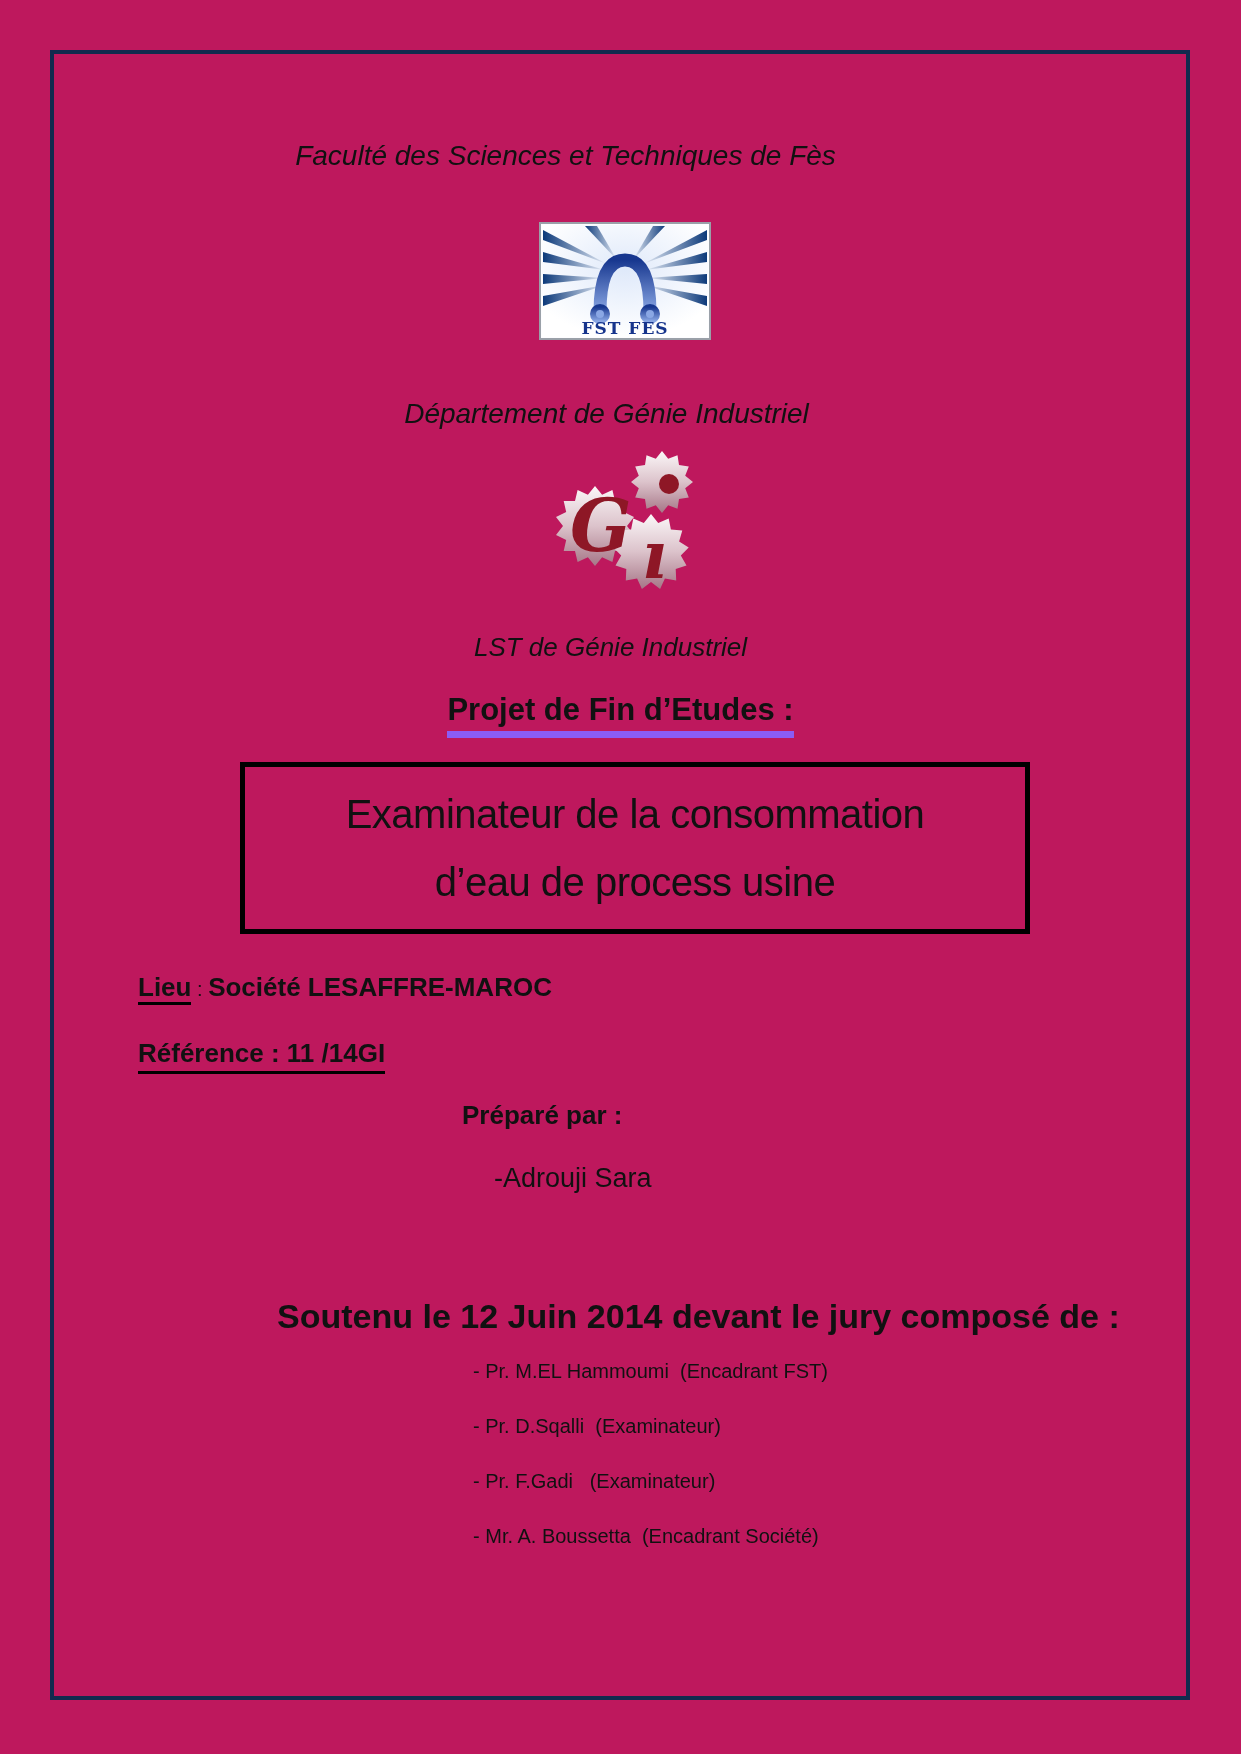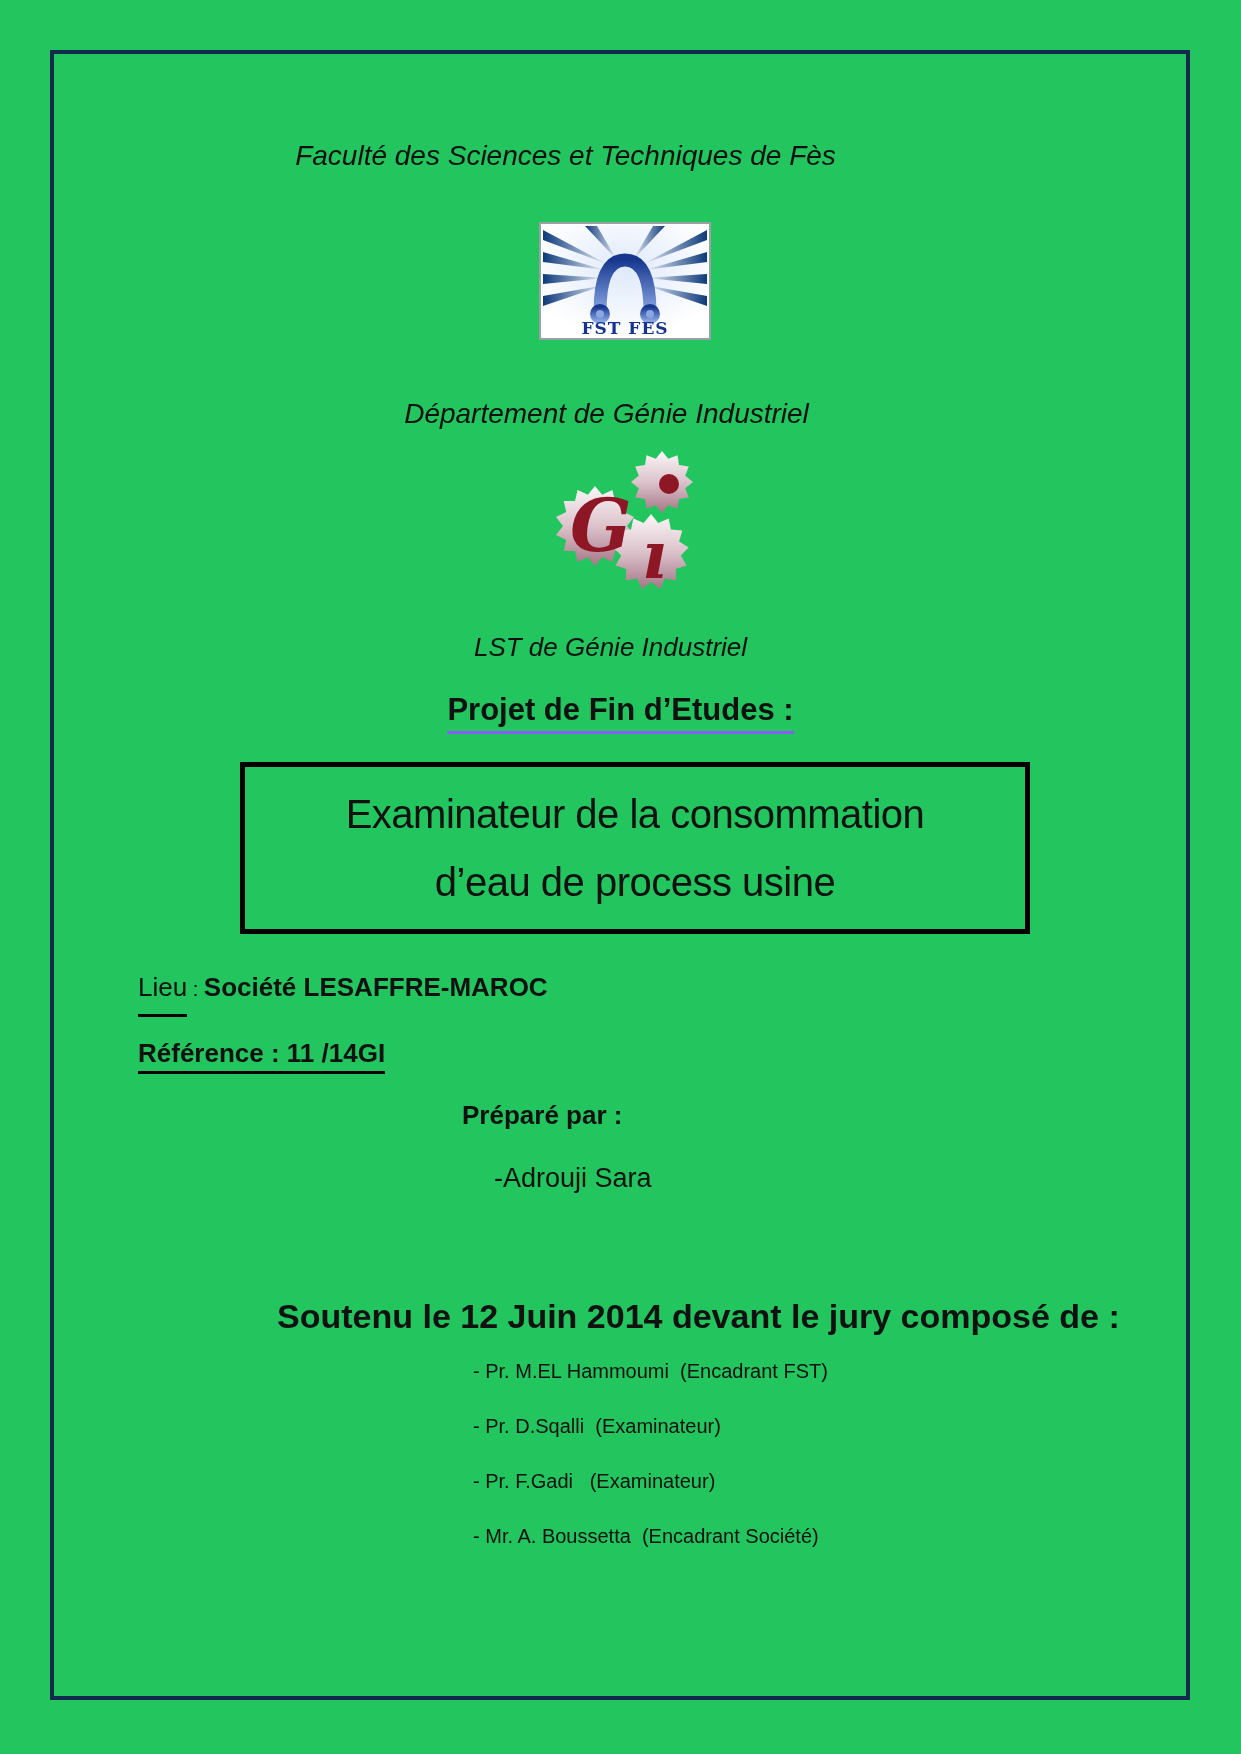--- a/index.html
+++ b/index.html
@@ -1,43 +1,43 @@
 <!DOCTYPE html>
 <html><head>
 <meta charset="utf-8">
 <style>
   html,body{margin:0;padding:0;background:#ffffff;}
   .page{
     position:relative;
     width:1241px;height:1754px;
-    background:#22c55e;
+    background:#be185d;
     font-family:"Liberation Sans", sans-serif;
     color:#111111;
     overflow:hidden;
   }
   .frame{
     position:absolute;left:50px;top:50px;width:1132px;height:1642px;
     border:4px solid #122a4e;
   }
   .centered{position:absolute;left:0;width:100%;text-align:center;}
   .faculty{top:140px;font-style:italic;font-size:28px;transform:translateX(-55px);}
   .department{top:398px;font-style:italic;font-size:28px;transform:translateX(-14px);}
   .program{top:632px;font-style:italic;font-size:26px;transform:translateX(-10px);}
   .project-heading{top:692px;font-weight:bold;font-size:31px;}
-  .project-heading .ul{border-bottom:3px solid #8b5cf6;padding-bottom:3px;display:inline-block;}
+  .project-heading .ul{border-bottom:7px solid #8b5cf6;padding-bottom:3px;display:inline-block;}
   .fst-logo{position:absolute;left:539px;top:222px;}
   .gi-logo{position:absolute;left:550px;top:448px;}
   .title-box{
     position:absolute;left:240px;top:762px;width:780px;height:162px;
     border:5px solid #000000;
     display:flex;flex-direction:column;justify-content:center;align-items:center;
     font-size:40px;font-weight:400;line-height:68px;letter-spacing:-0.5px;
   }
   .lieu-line{position:absolute;left:138px;top:972px;font-size:26px;}
-  .lieu-label{font-weight:normal;border-bottom:3px solid #000;padding-bottom:12px;}
+  .lieu-label{font-weight:bold;border-bottom:3px solid #000;padding-bottom:0;}
   .lieu-sep{font-size:20px;font-weight:400;white-space:pre;}
   .lieu-value{font-weight:bold;}
   .reference-line{position:absolute;left:138px;top:1038px;font-size:26px;font-weight:bold;
     border-bottom:3px solid #000;padding-bottom:2px;}
   .prepared{position:absolute;left:462px;top:1100px;font-size:26px;font-weight:bold;}
   .author{position:absolute;left:494px;font-size:27px;}
   .author-1{top:1163px;}
   .author-2{top:1230px;}
   .defense{position:absolute;left:277px;top:1297px;font-size:34px;font-weight:bold;}
   .jury-item{position:absolute;left:473px;font-size:20px;white-space:pre;}

